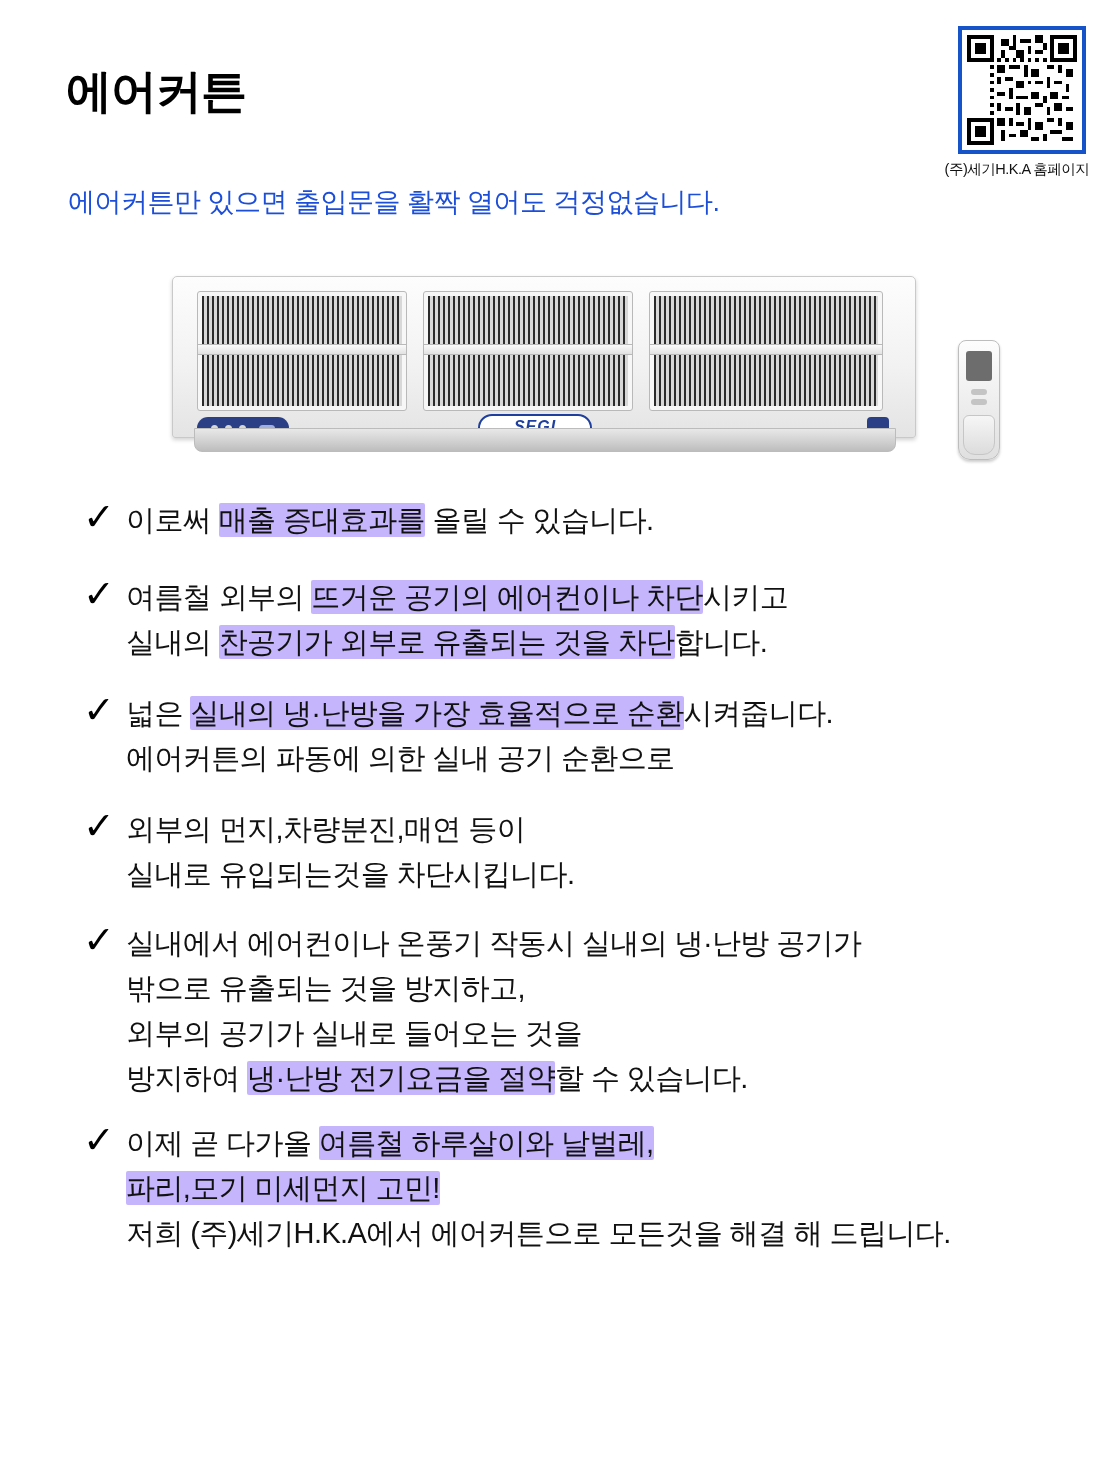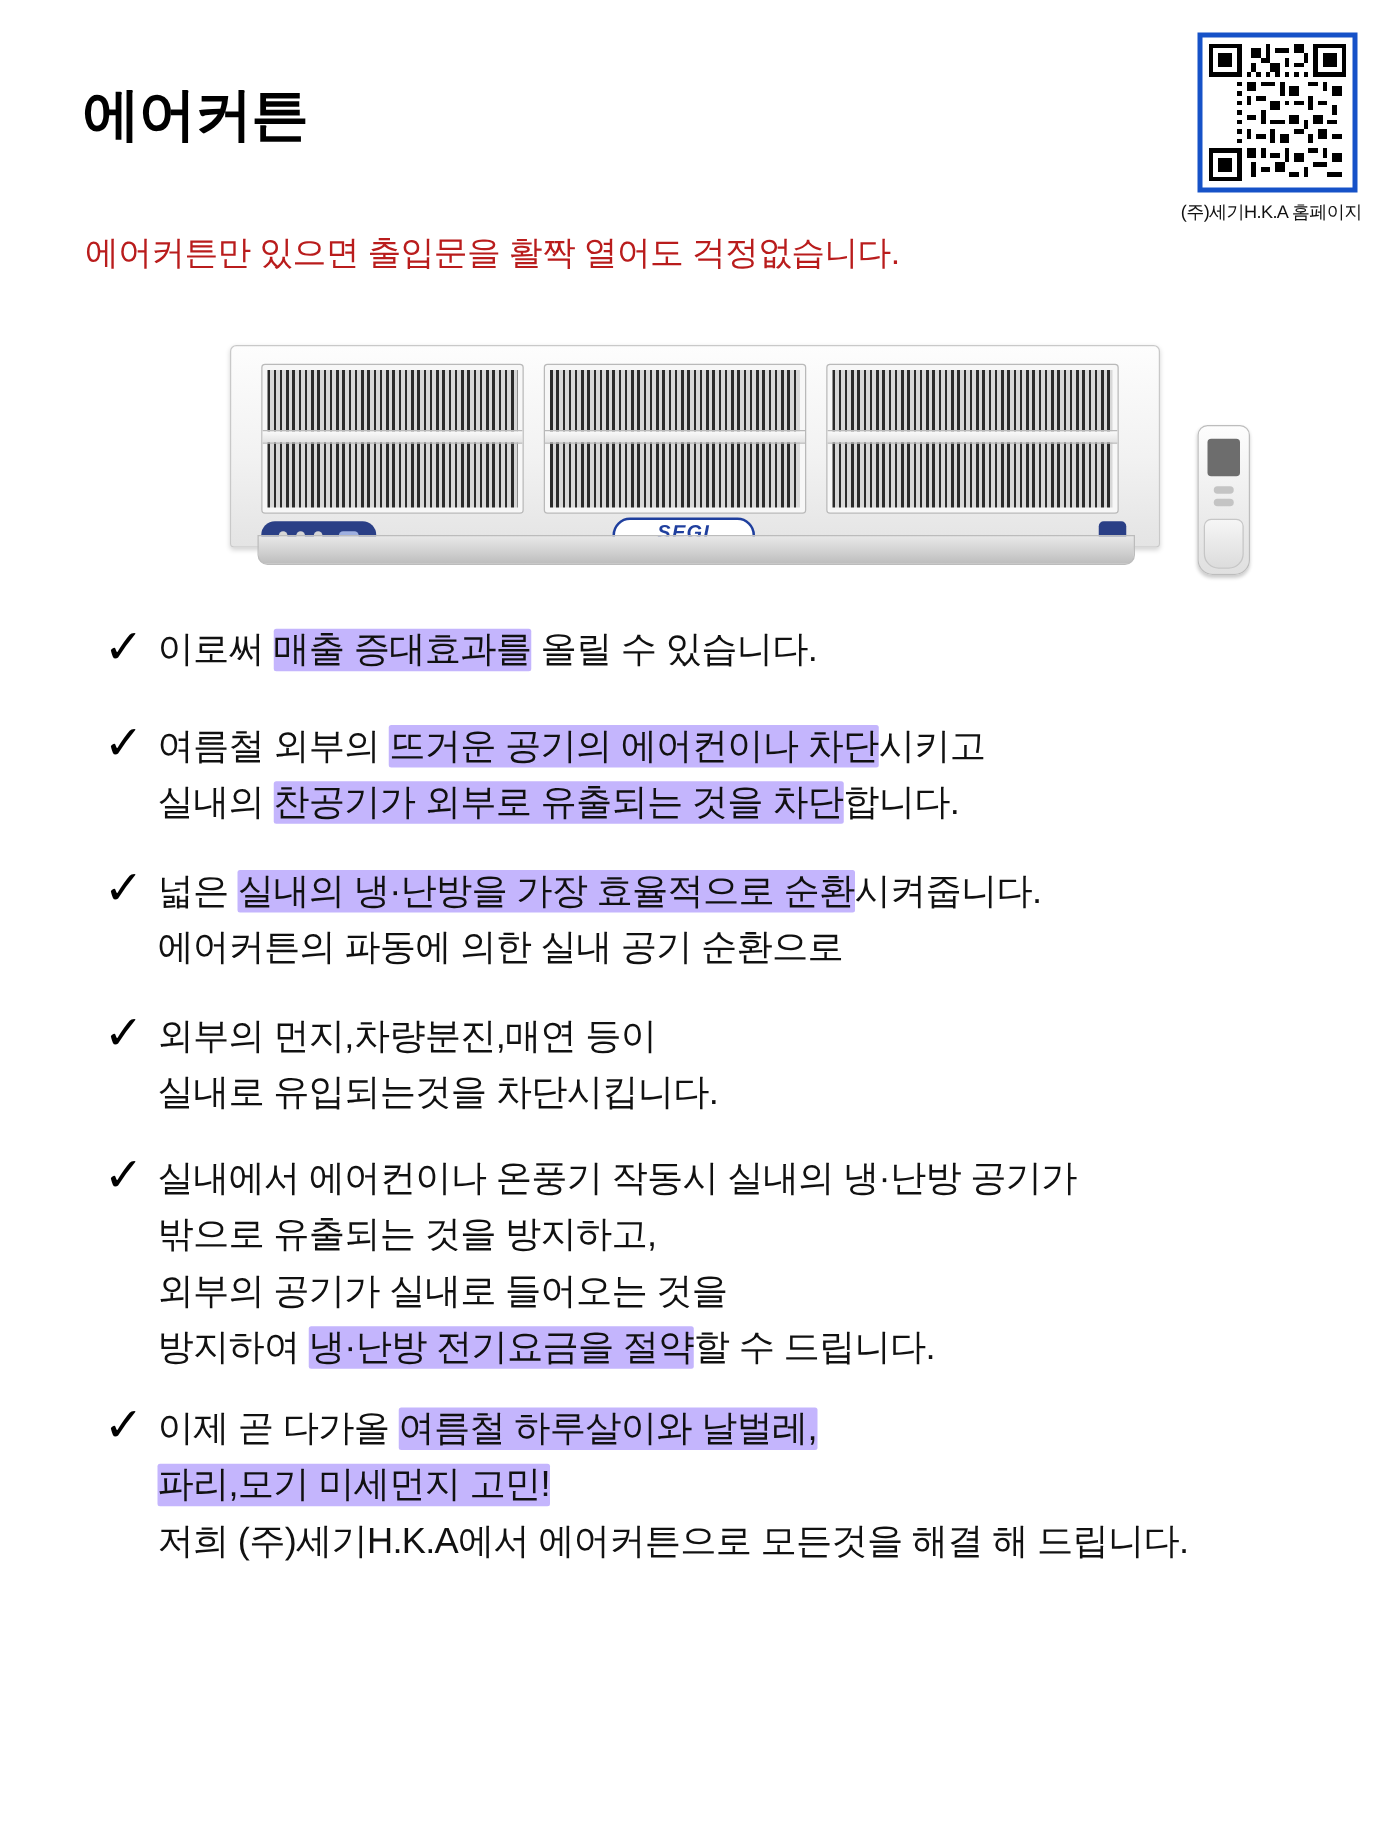--- a/index.html
+++ b/index.html
@@ -31,21 +31,21 @@
     letter-spacing: -1px;
     line-height: 1;
     color: #000;
   }
   .subtitle {
     position: absolute;
     left: 68px;
     top: 184px;
     font-size: 27px;
     font-weight: 500;
-    color: #b91c1c;
+    color: #1d4ed8;
     letter-spacing: -0.5px;
   }
 
   
   .qr-wrap {
     position: absolute;
     right: 18px;
     top: 26px;
     width: 132px;
   }
@@ -75,21 +75,21 @@
   
   .product-area {
     position: absolute;
     left: 0;
     top: 268px;
     width: 1108px;
     height: 215px;
   }
   .unit {
     position: absolute;
-    left: 184px;
+    left: 172px;
     top: 8px;
     width: 608px;
     height: 185px;
   }
   .unit-body {
     position: absolute;
     left: 0;
     top: 0;
     width: 742px;
     height: 160px;
@@ -458,21 +458,21 @@
           <div class="line"><span>외부의 먼지,차량분진,매연 등이</span></div>
           <div class="line"><span>실내로 유입되는것을 차단시킵니다.</span></div>
         </div>
       </div>
       <div class="bullet b5">
         <div class="check">✓</div>
         <div class="lines">
           <div class="line"><span>실내에서 에어컨이나 온풍기 작동시 실내의 냉·난방 공기가</span></div>
           <div class="line"><span>밖으로 유출되는 것을 방지하고,</span></div>
           <div class="line"><span>외부의 공기가 실내로 들어오는 것을</span></div>
-          <div class="line"><span>방지하여 </span><span class="hl">냉·난방 전기요금을 절약</span><span>할 수 드립니다.</span></div>
+          <div class="line"><span>방지하여 </span><span class="hl">냉·난방 전기요금을 절약</span><span>할 수 있습니다.</span></div>
         </div>
       </div>
       <div class="bullet b6">
         <div class="check">✓</div>
         <div class="lines">
           <div class="line"><span>이제 곧 다가올 </span><span class="hl">여름철 하루살이와 날벌레,</span></div>
           <div class="line"><span class="hl">파리,모기 미세먼지 고민!</span></div>
           <div class="line"><span>저희 </span><span class="bold">(주)세기H.K.A</span><span>에서 에어커튼으로 모든것을 해결 해 드립니다.</span></div>
         </div>
       </div>

